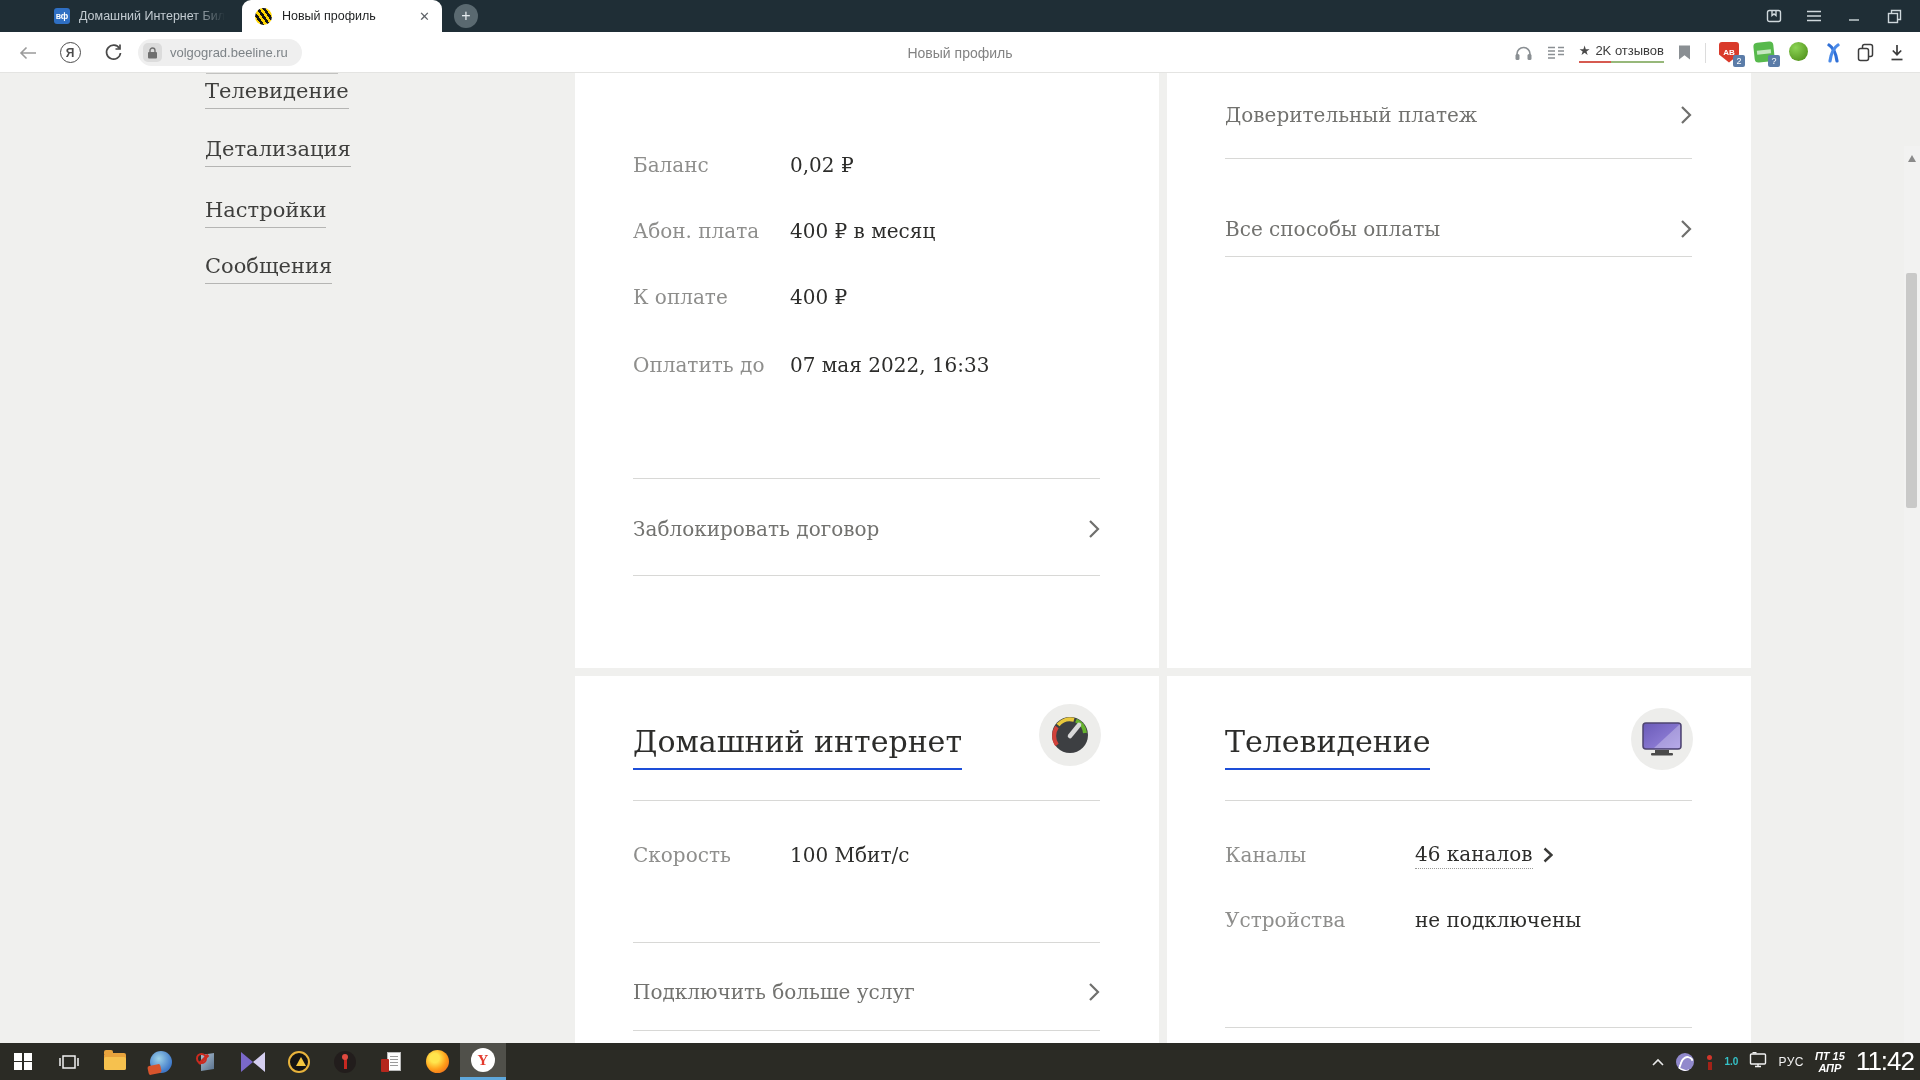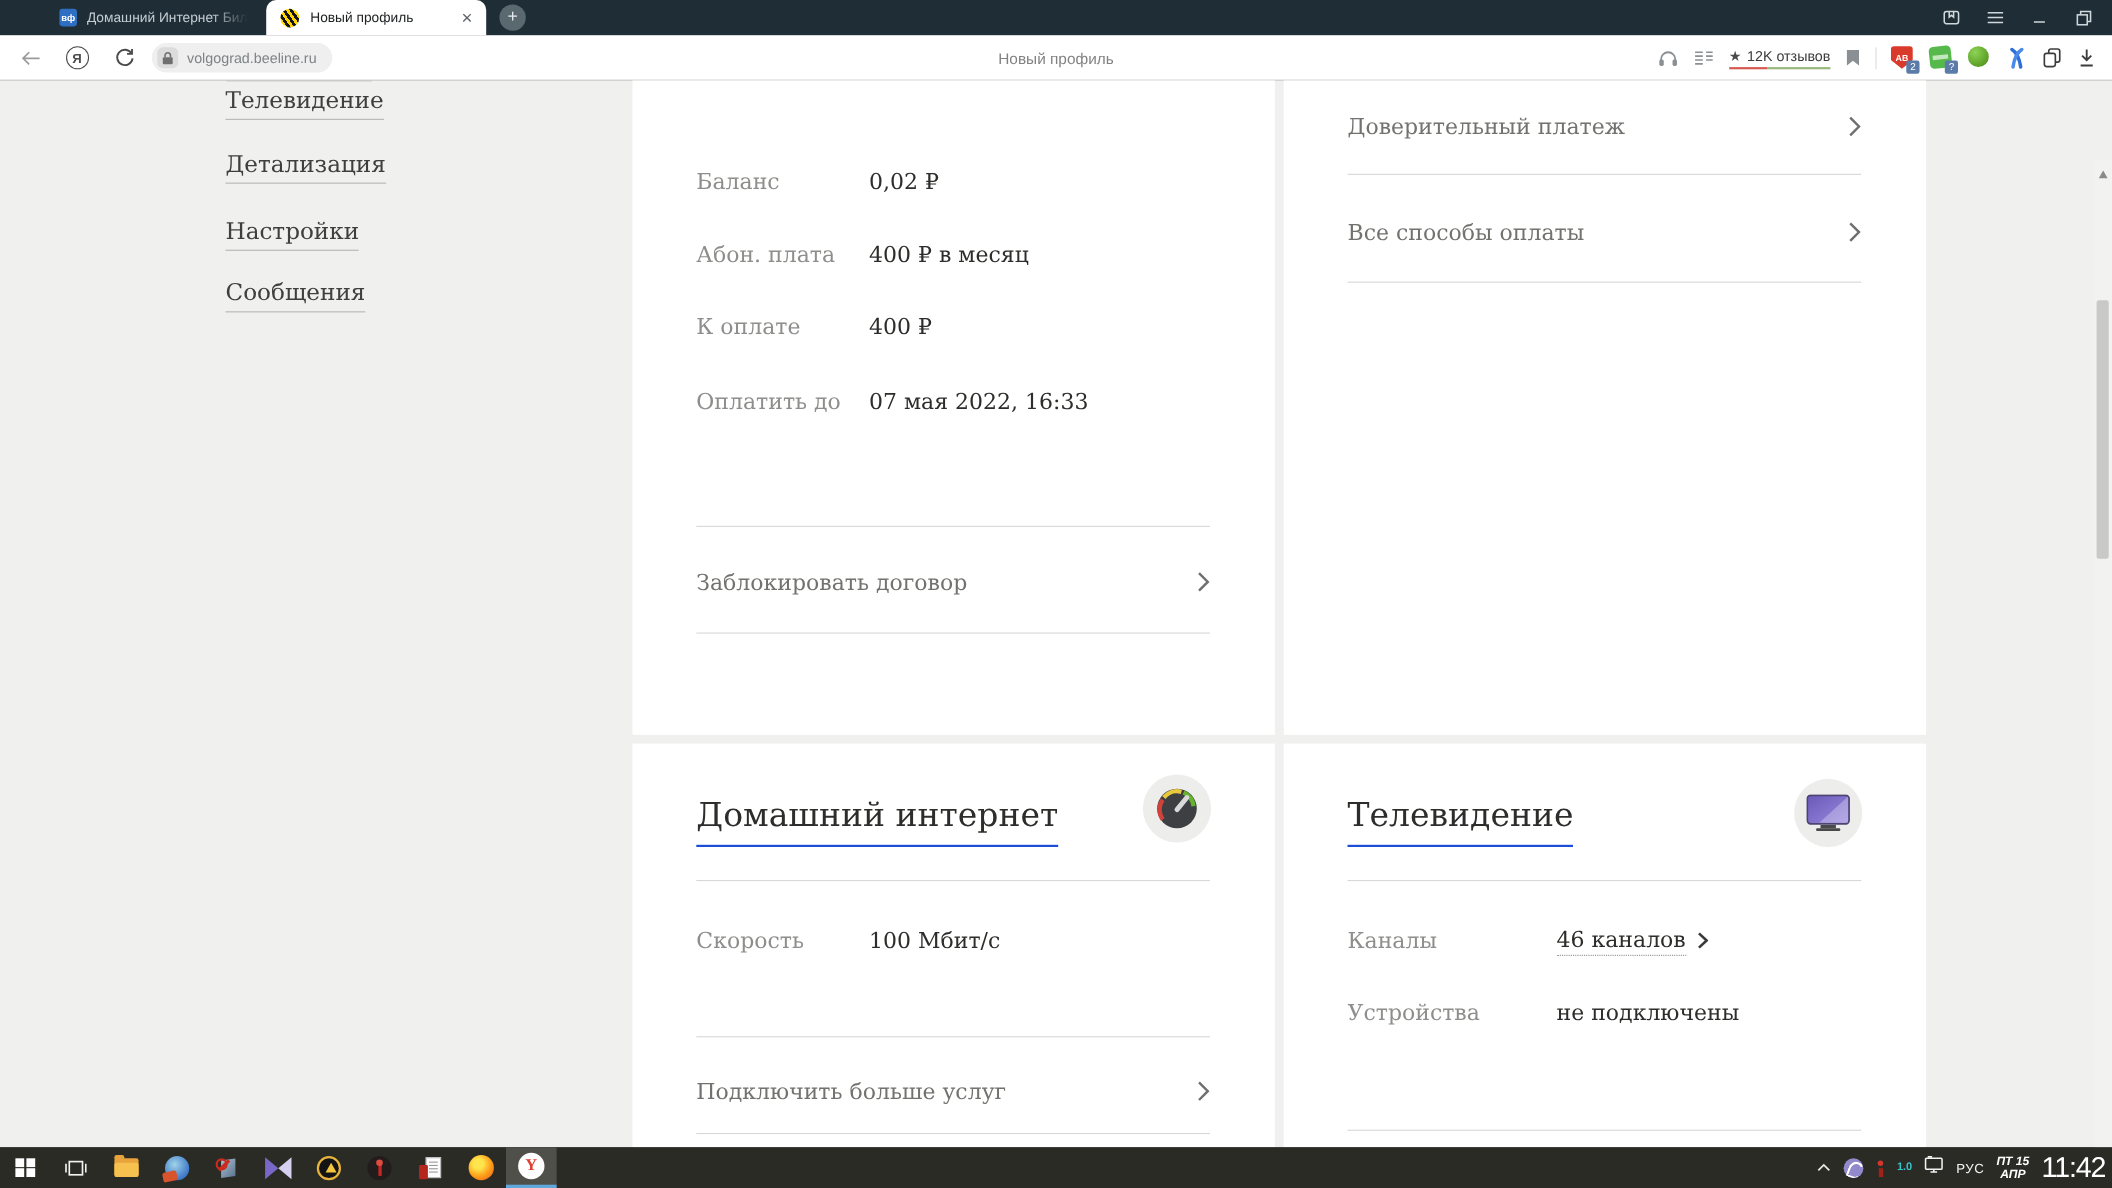--- a/index.html
+++ b/index.html
@@ -205,21 +205,21 @@
       <svg width="19" height="18">
           <path d="M3 14v-4a6.5 6.5 0 0 1 13 0v4" fill="none" stroke="#8a8f93" stroke-width="1.6"></path>
           <rect x="1.5" y="10" width="4" height="6" rx="1.5" fill="#8a8f93"></rect>
           <rect x="13.5" y="10" width="4" height="6" rx="1.5" fill="#8a8f93"></rect>
         </svg>
       <svg width="20" height="16">
           <path d="M2 2.5h7M2 6h7M2 9.5h7M2 13h7M12 2.5h6M12 6h6M12 9.5h6" stroke="#8a8f93" stroke-width="1.5"></path>
         </svg>
       <div class="reviews">
         <span class="star">★</span>
-        <span class="txt">12K отзывов</span>
+        <span class="txt">2K отзывов</span>
       </div>
       <svg width="15" height="17">
           <path d="M2 1.5h11v14l-5.5-4.3L2 15.5z" fill="#8a8f93"></path>
         </svg>
       <div class="tb-sep"></div>
       <div class="ext">
         <div class="adg">AB</div>
         <div class="badge">2</div>
       </div>
       <div class="ext">
@@ -280,21 +280,21 @@
     </div>
 
     <div class="card" style="left:1167px; top:0; width:584px; height:595px;">
       <div class="action-row" style="top:23px;">
         <span class="atx">Доверительный платеж</span>
         <svg width="12" height="20">
             <path d="M2 2l8 8-8 8" fill="none" stroke="#6f6f6d" stroke-width="2.2"></path>
           </svg>
       </div>
       <div class="divider" style="top:85px;"></div>
-      <div class="action-row" style="top:119px;">
+      <div class="action-row" style="top:137px;">
         <span class="atx">Все способы оплаты</span>
         <svg width="12" height="20">
             <path d="M2 2l8 8-8 8" fill="none" stroke="#6f6f6d" stroke-width="2.2"></path>
           </svg>
       </div>
       <div class="divider" style="top:183px;"></div>
     </div>
 
     <div class="card" style="left:575px; top:603px; width:584px; height:367px;">
       <div class="card-title">Домашний интернет</div>

